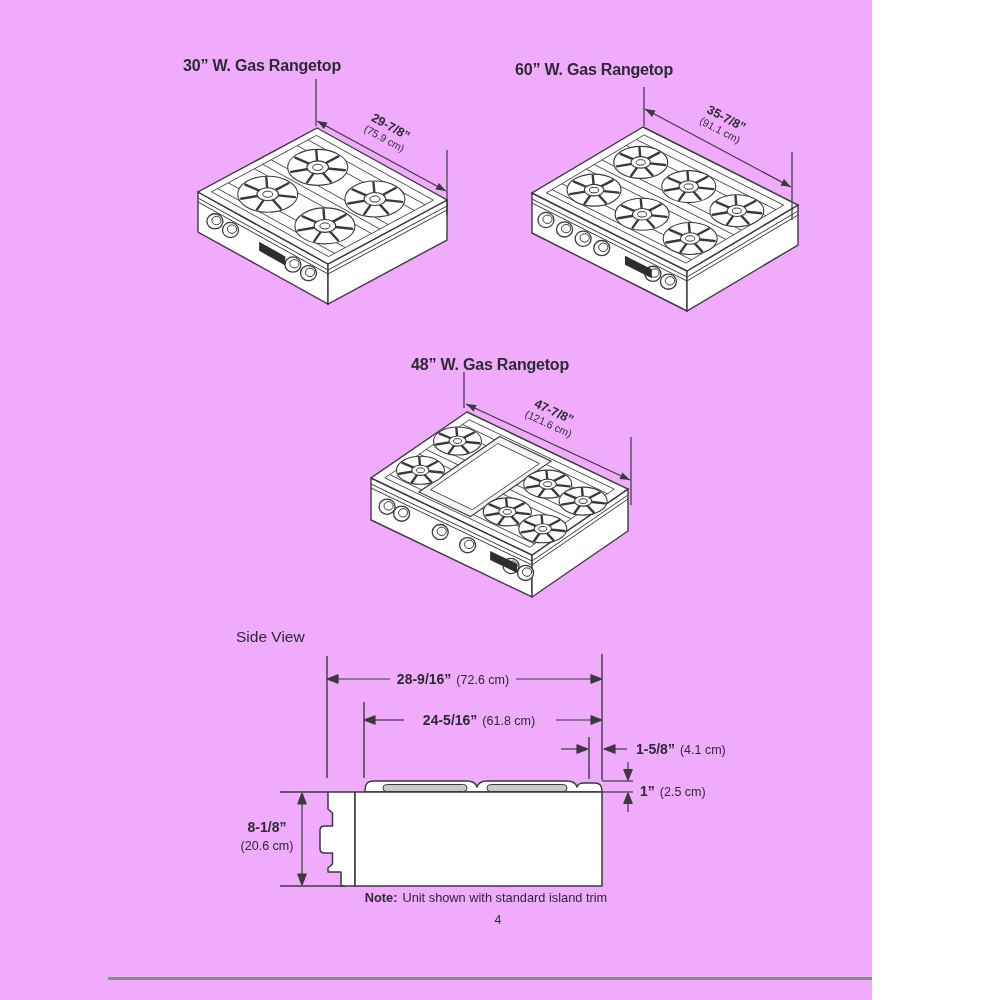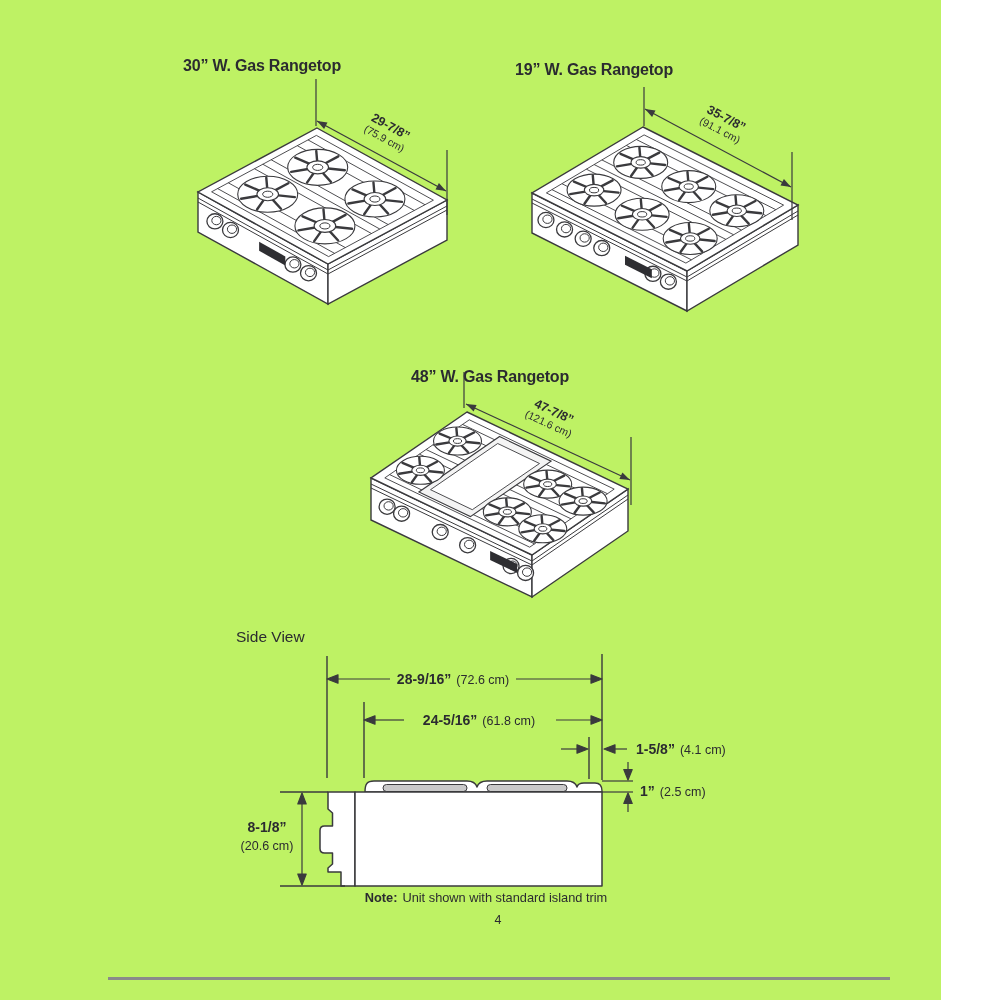--- a/index.html
+++ b/index.html
@@ -1,34 +1,34 @@
 <!DOCTYPE html>
 <html><head>
 <meta charset="utf-8">
 <style>
   html,body{margin:0;padding:0;background:#fff;}
   .page{
-    position:relative;width:941px;height:1000px;background:#bef264;
+    position:relative;width:872px;height:1000px;background:#f0abfc;
     font-family:"Liberation Sans",sans-serif;color:#2b2b30;overflow:hidden;
   }
   .title{position:absolute;font-weight:bold;font-size:16px;letter-spacing:-0.2px;white-space:nowrap;}
   .sv-title{position:absolute;font-weight:normal;font-size:15.5px;white-space:nowrap;}
   #art{position:absolute;left:0;top:0;}
   svg text{font-family:"Liberation Sans",sans-serif;fill:#2b2b30;}
   .pagenum{position:absolute;left:478px;top:913px;width:40px;text-align:center;font-size:12.5px;}
   .footer-rule{position:absolute;left:108px;top:977px;width:782px;height:2.5px;background:#8a8a8a;}
 </style>
 </head>
 <body>
 
 <div class="page">
 
   <div class="title" style="left:183px;top:57px">30” W. Gas Rangetop</div>
-  <div class="title" style="left:515px;top:61px">19” W. Gas Rangetop</div>
-  <div class="title" style="left:411px;top:368px">48” W. Gas Rangetop</div>
+  <div class="title" style="left:515px;top:61px">60” W. Gas Rangetop</div>
+  <div class="title" style="left:411px;top:356px">48” W. Gas Rangetop</div>
   <div class="sv-title" style="left:236px;top:628px">Side View</div>
 
   <svg id="art" width="1000" height="1000" viewBox="0 0 1000 1000">
     <g id="g-unit-0">
         <polygon points="198.0,192.0 328.0,264.0 328.0,304.0 198.0,232.0" fill="#fff" stroke="#3a3a3d" stroke-width="1.4"></polygon>
         <polygon points="328.0,264.0 447.0,200.0 447.0,240.0 328.0,304.0" fill="#fff" stroke="#3a3a3d" stroke-width="1.4"></polygon>
         <polyline points="198.0,198.0 328.0,270.0 447.0,206.0" fill="none" stroke="#3a3a3d" stroke-width="1"></polyline>
         <polyline points="198.0,202.0 328.0,274.0 447.0,210.0" fill="none" stroke="#3a3a3d" stroke-width="1"></polyline>
         <polygon points="317.0,128.0 447.0,200.0 328.0,264.0 198.0,192.0" fill="#fff" stroke="#3a3a3d" stroke-width="1.4"></polygon>
         <polygon points="316.4,135.4 433.4,200.2 328.6,256.6 211.6,191.8" fill="none" stroke="#3a3a3d" stroke-width="0.9"></polygon>

